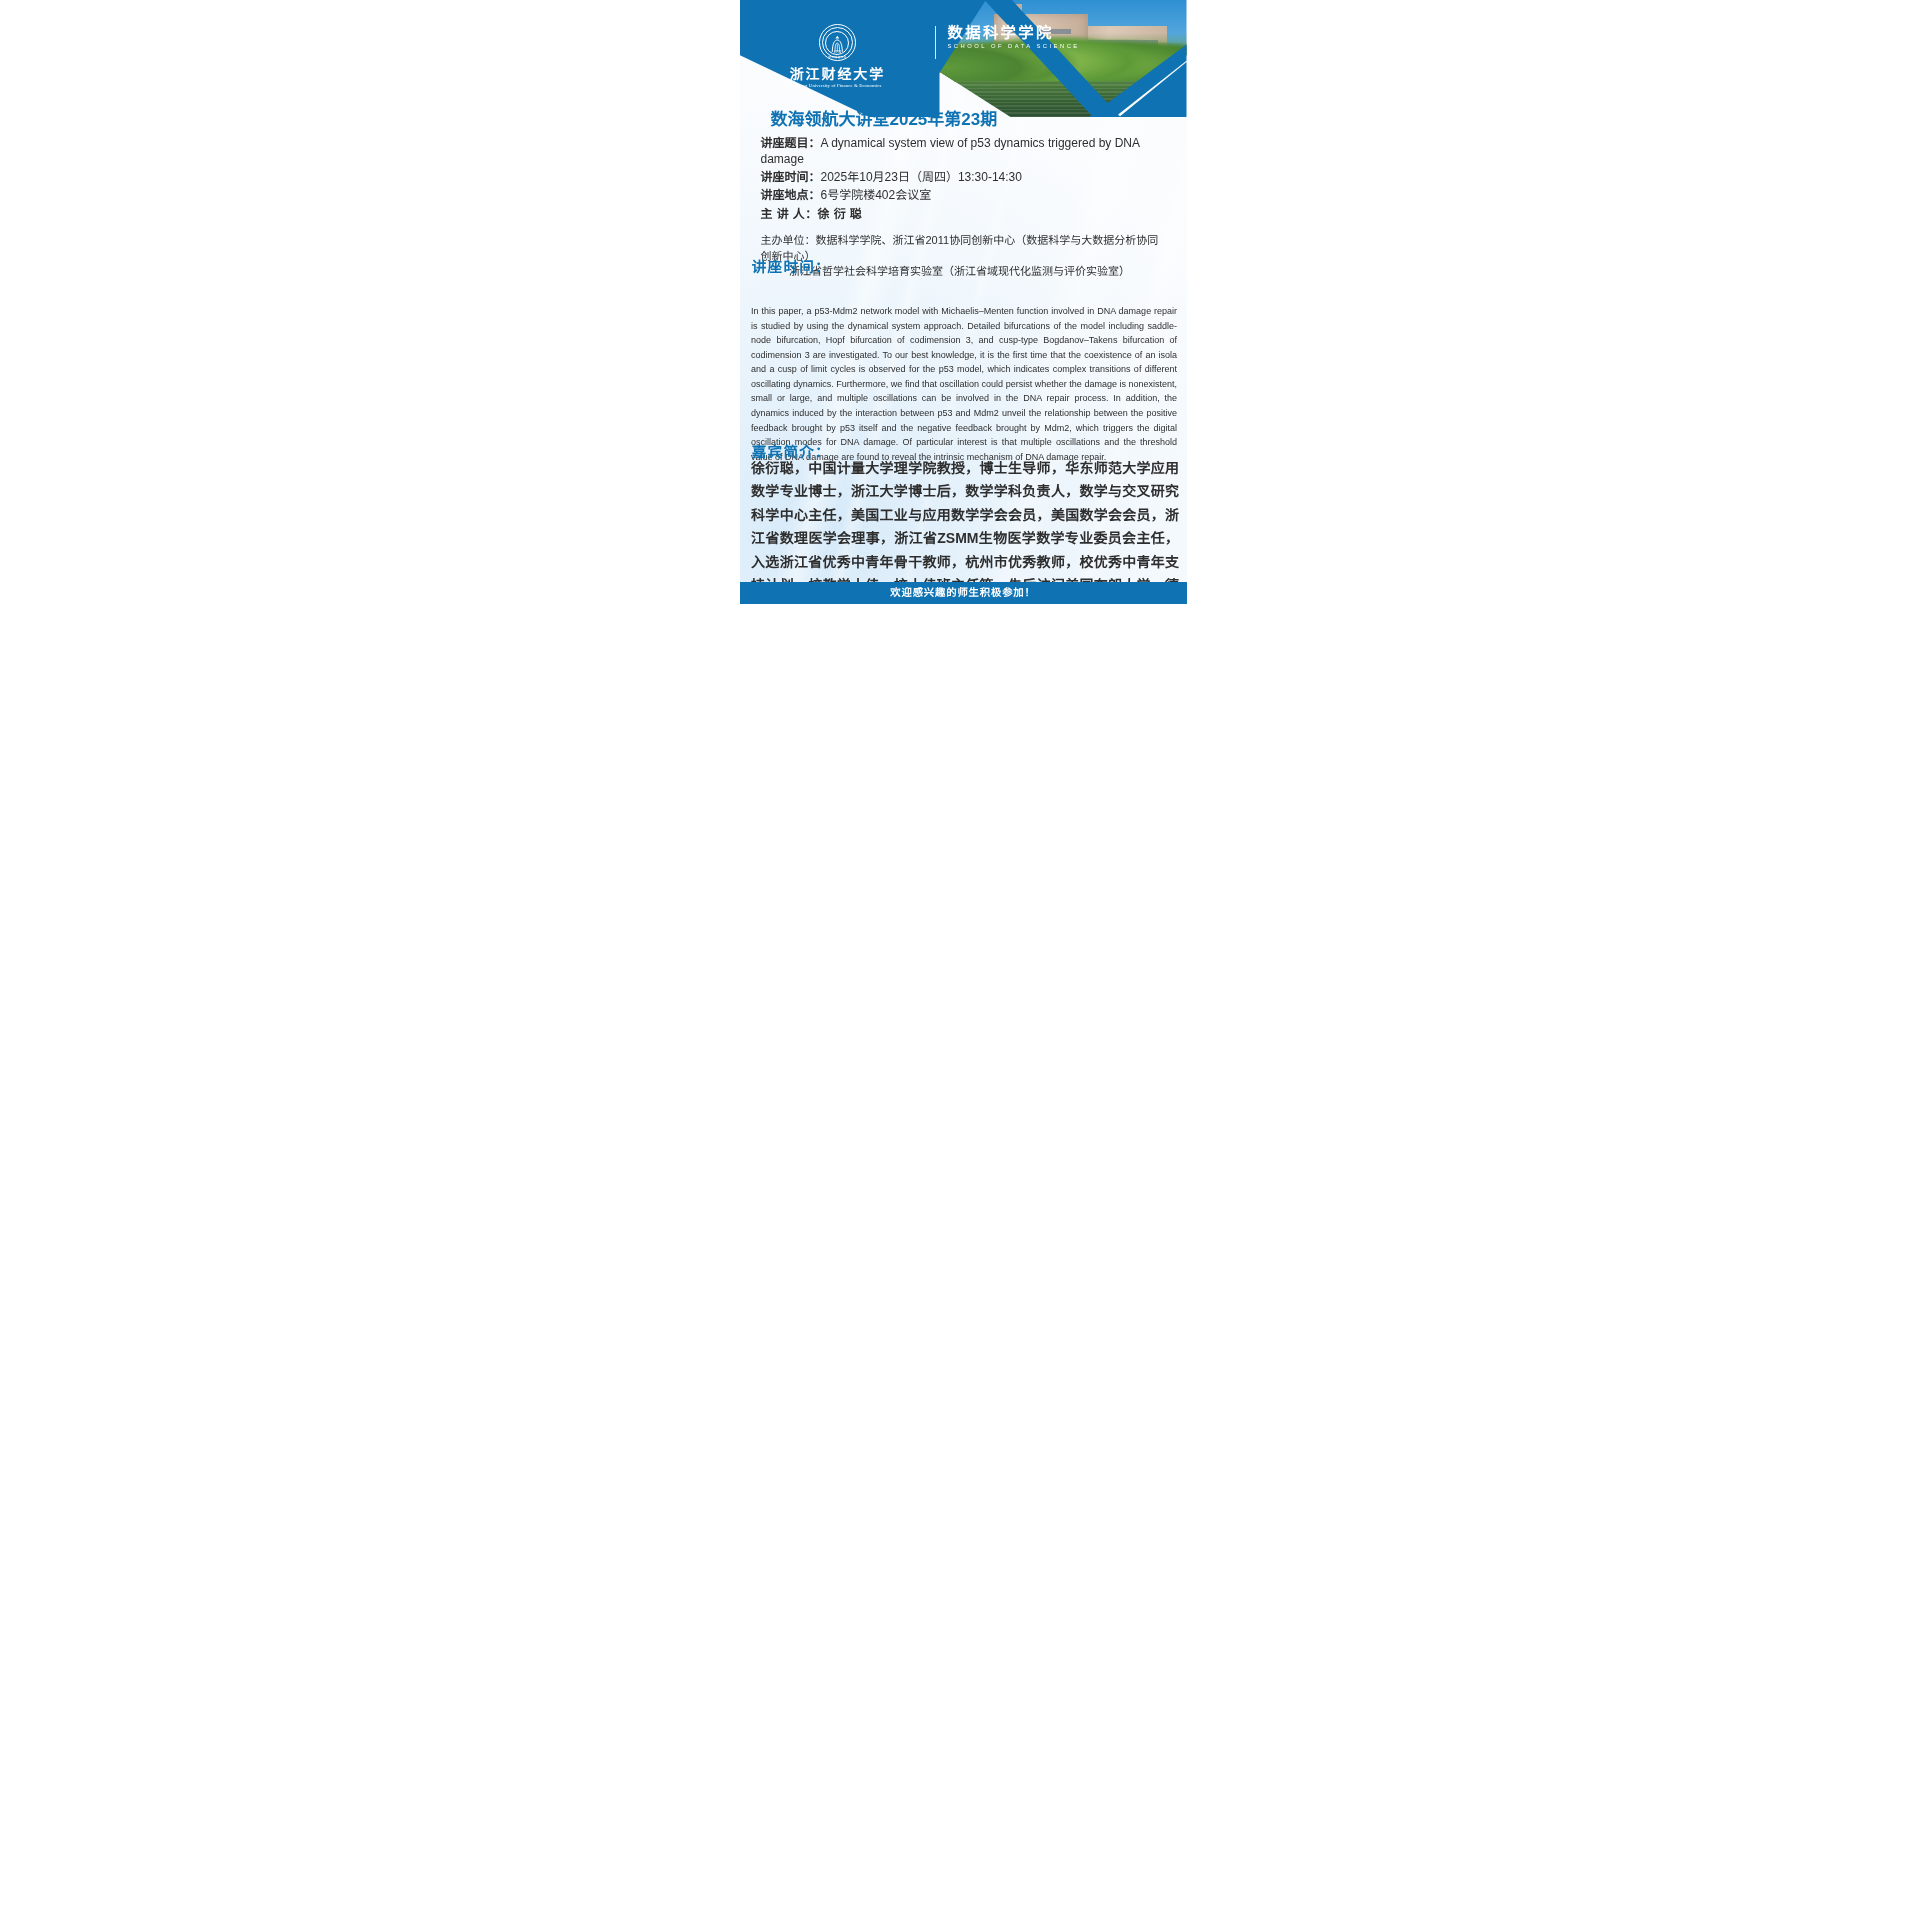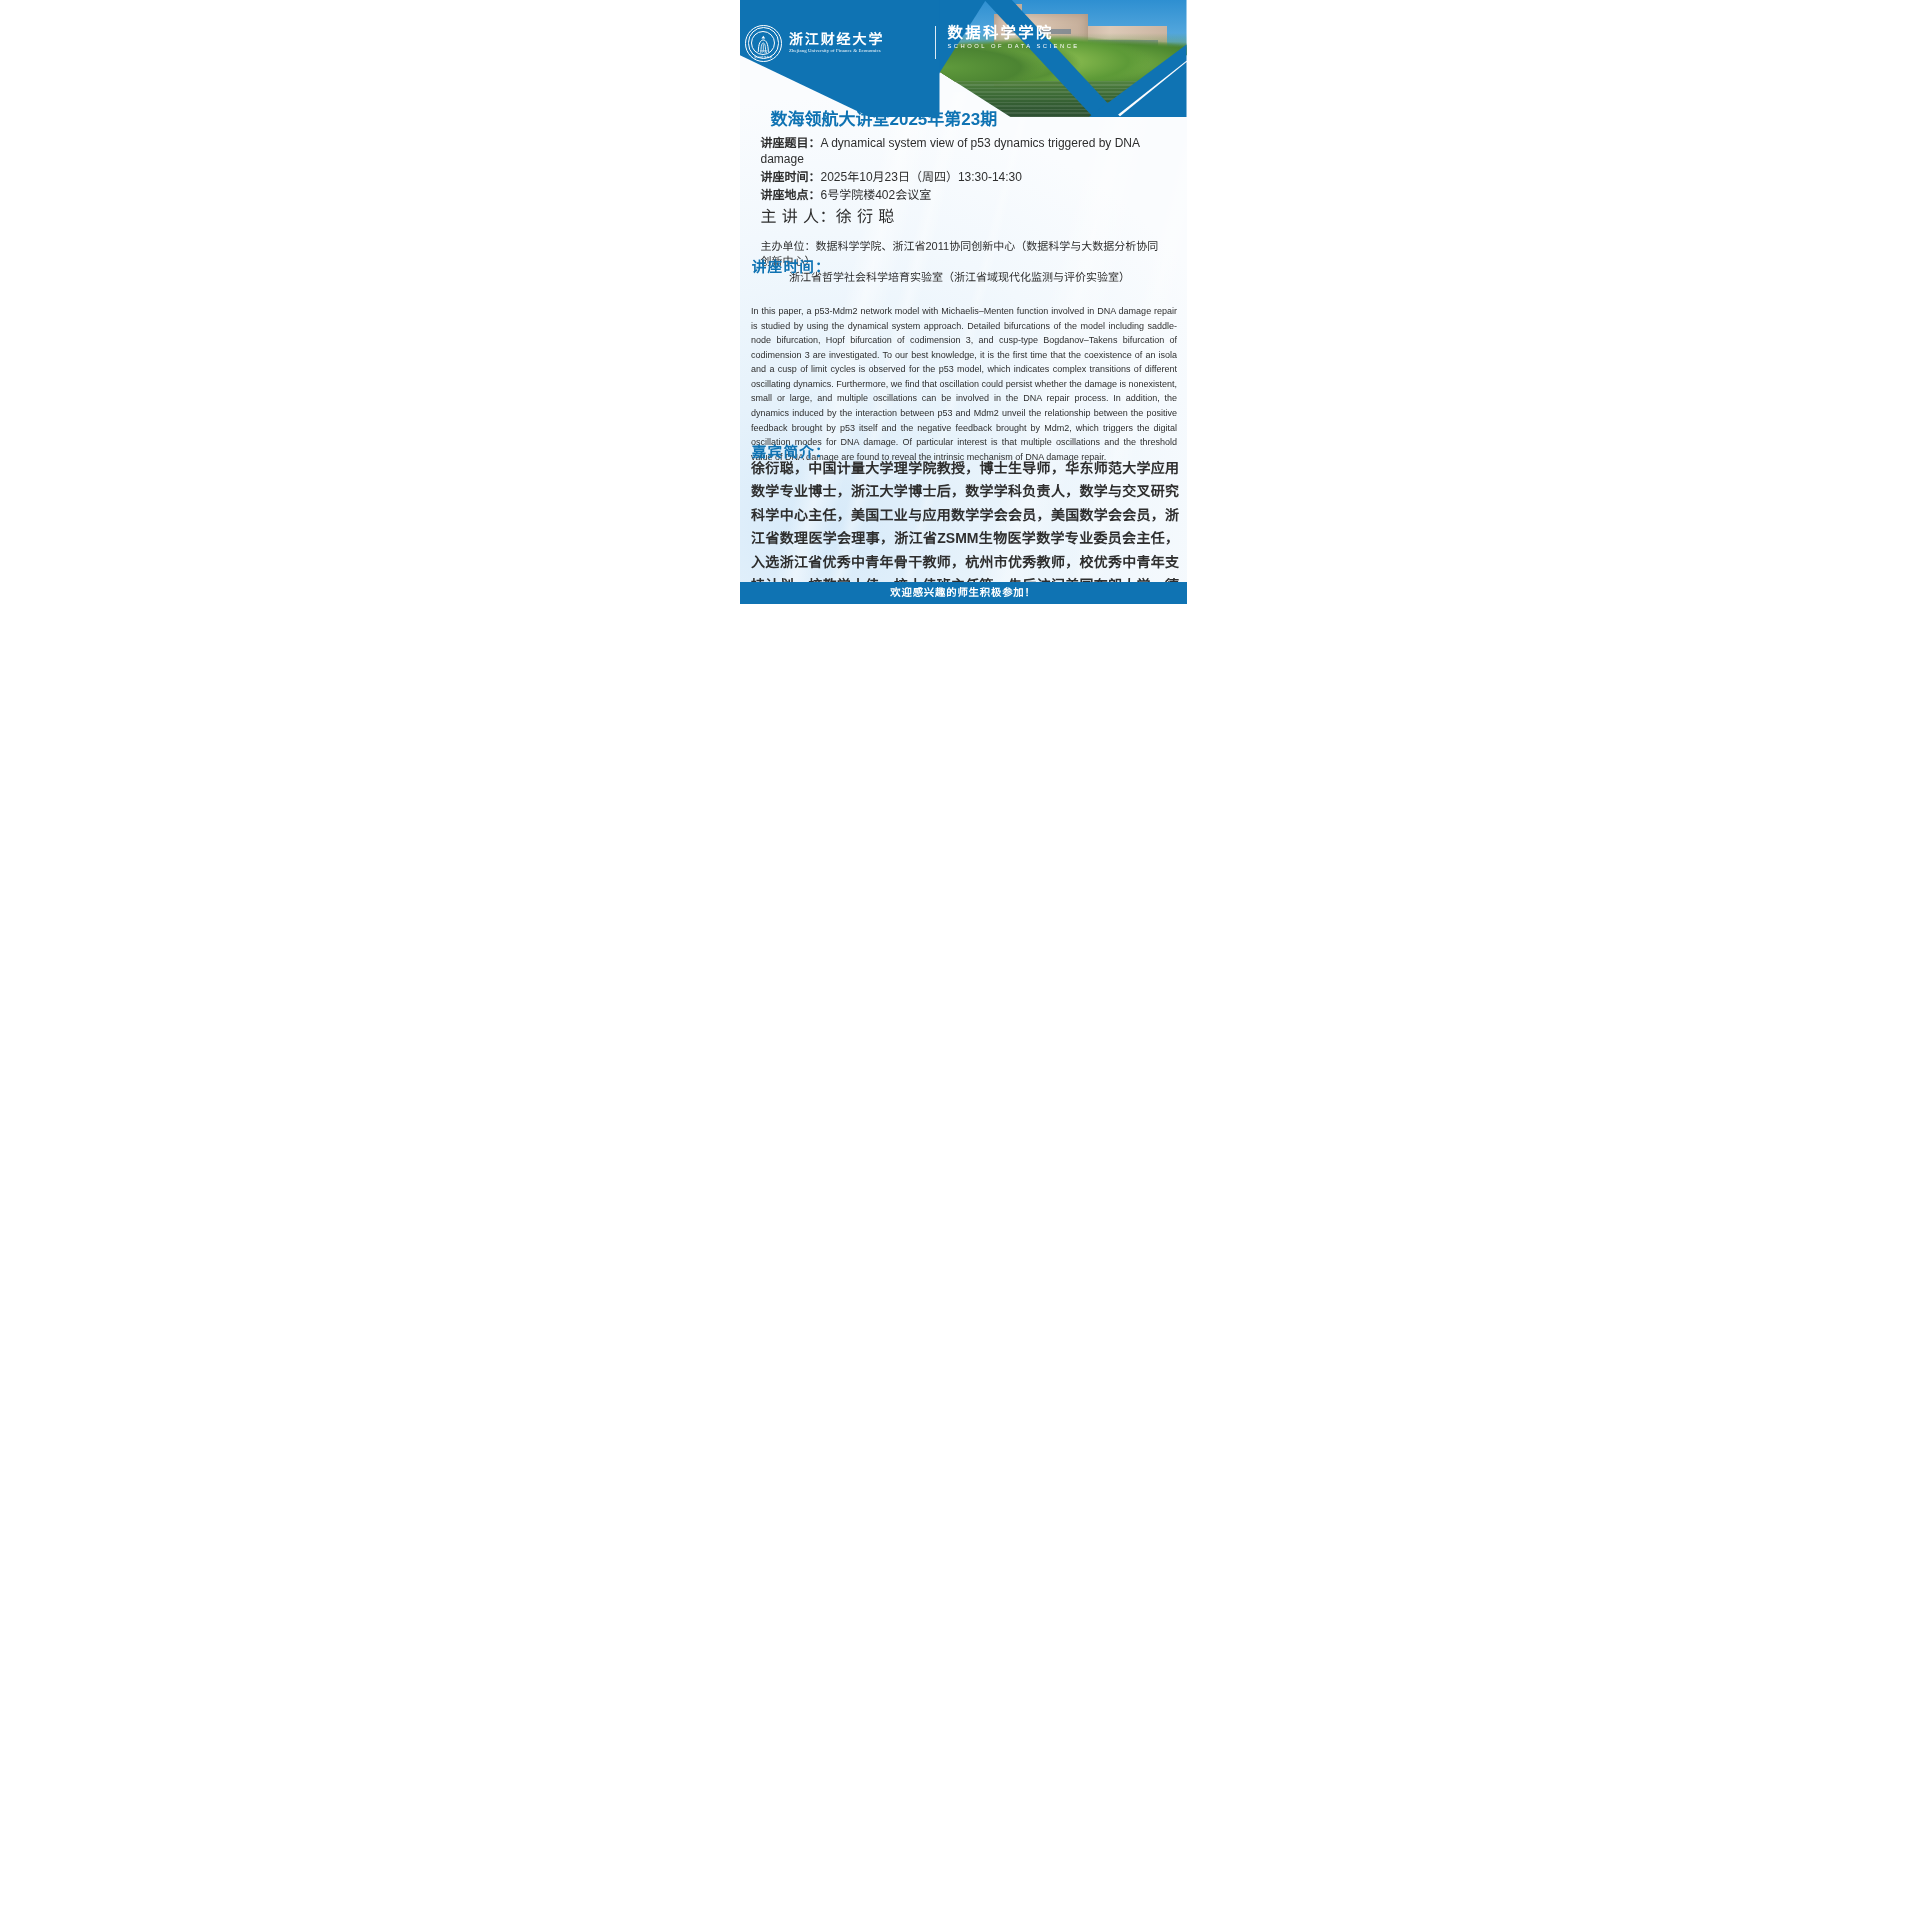--- a/index.html
+++ b/index.html
@@ -107,21 +107,21 @@
   }
   .chev-fill-right{
     position:absolute;right:0;top:0;width:275px;height:117px;
     background:#0f73b3;
     clip-path:polygon(100% 53%, 100% 100%, 75.5% 100%);
   }
 
   
   .logo{
     position:absolute;left:5.4px;top:24px;width:185px;height:38px;
-    display:flex;align-items:center;gap:7px;z-index:6;
+    display:flex;align-items:center;gap:7px;z-index:6;flex-direction:column;
   }
   .seal{
     position:relative;width:37px;height:37px;flex:0 0 37px;
   }
   .seal-ring{
     position:absolute;inset:0;border:1px solid #fff;border-radius:50%;
   }
   .seal-ring2{
     position:absolute;inset:2.7px;border:0.6px solid #fff;border-radius:50%;
   }
@@ -172,21 +172,21 @@
   }
   .info{
     position:absolute;left:21px;top:136px;width:408px;
     color:#2e2e2e;
   }
   .info-row{
     font-size:12px;line-height:1.33;margin:0 0 1.9px 0;font-weight:500;
   }
   .info-row .lbl{font-weight:700;}
   .info-speaker{
-    font-size:16px;line-height:1.4;margin:2.7px 0 1.5px 0;font-weight:400;letter-spacing:0.4px;
+    font-size:12px;line-height:1.4;margin:2.7px 0 1.5px 0;font-weight:700;letter-spacing:0.4px;
   }
   .info-org{
     font-size:11px;line-height:1.42;margin:10px 0 0 0;font-weight:400;
   }
   .info-org .ind{display:block;padding-left:28.5px;}
 
   
   .sec-head{
     color:#0f73b3;font-size:14.6px;font-weight:800;letter-spacing:1.2px;line-height:1;
   }

